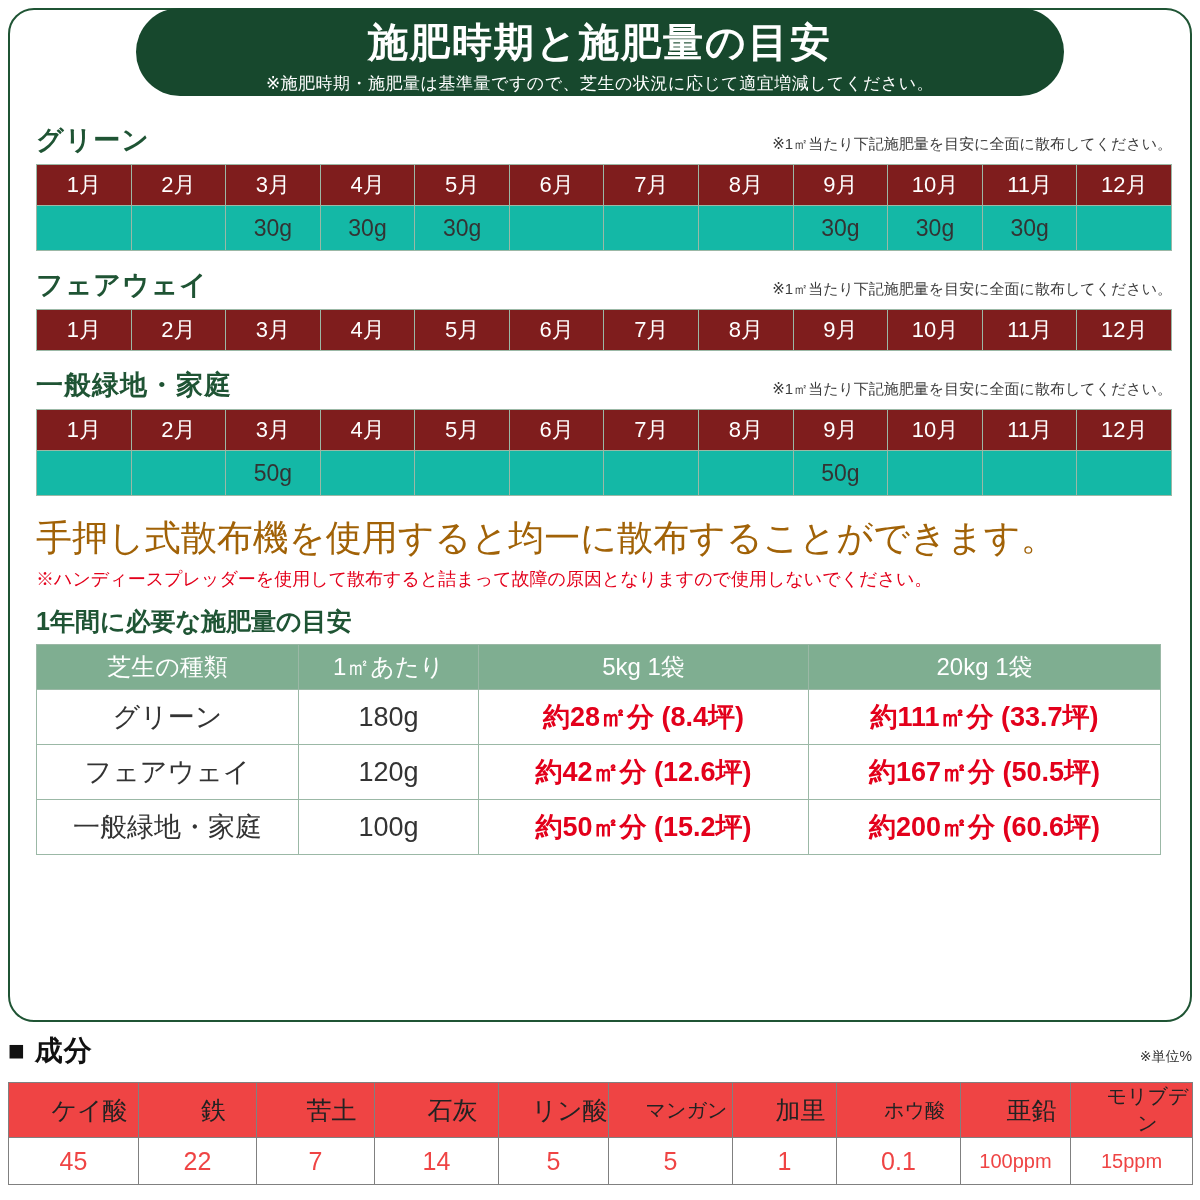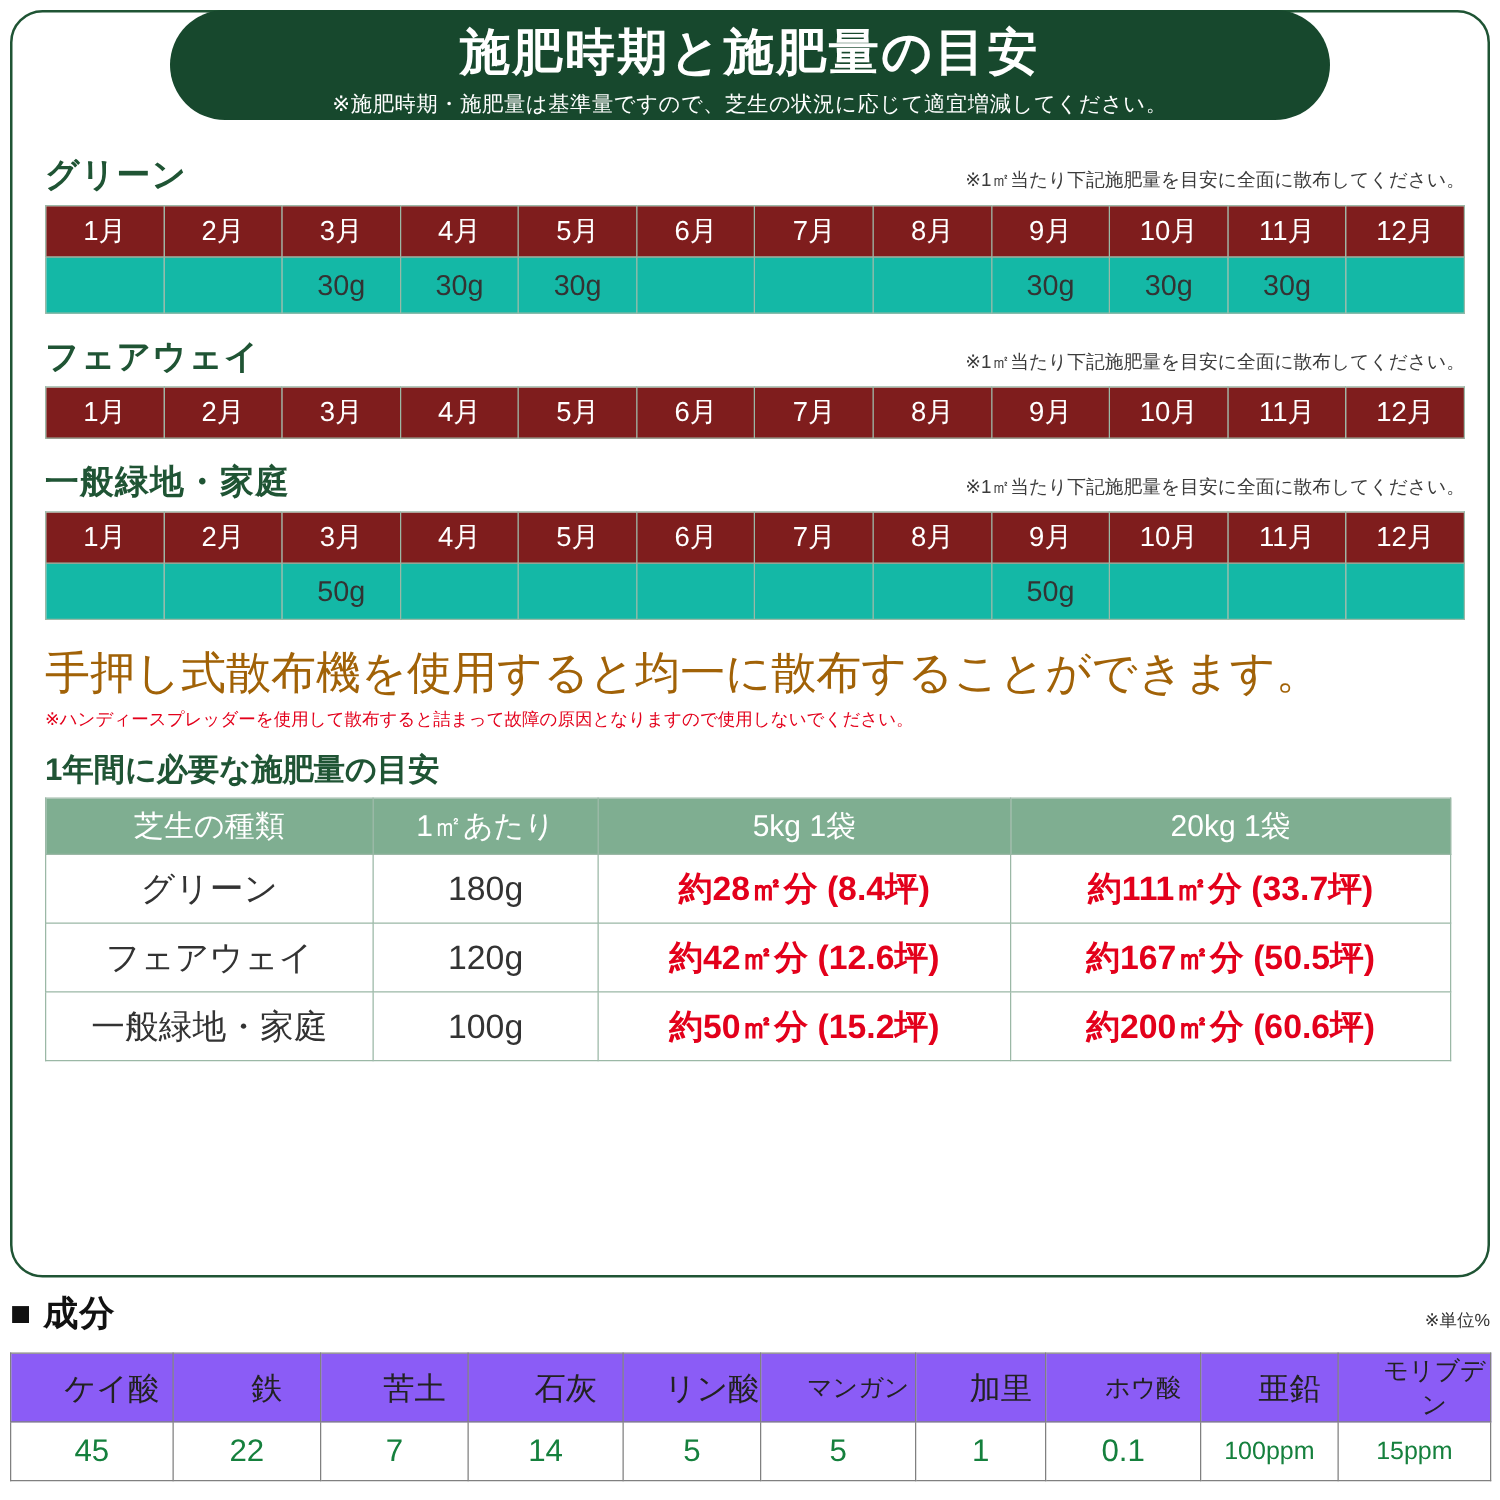--- a/index.html
+++ b/index.html
@@ -109,24 +109,25 @@
   .sec-block { margin-bottom: 16px; }
 
   
   .line-big {
     font-size: 36px;
     color: #a16207;
     margin-top: 18px;
     letter-spacing: 0px;
   }
   .line-red {
-    font-size: 14px;
+    font-size: 18px;
     color: #e3001b;
     margin-top: 4px;
     letter-spacing: 0px;
+    font-family: Liberation Mono, monospace;
   }
 
   
   .sub-title {
     font-size: 25px;
     font-weight: bold;
     color: #1f5434;
     margin-top: 14px;
     margin-bottom: 6px;
   }
@@ -188,27 +189,27 @@
   table.comp th, table.comp td {
     border: 1px solid #808080;
     text-align: center;
     padding: 0;
   }
   table.comp th {
     height: 50px;
     font-size: 25px;
     font-weight: normal;
     color: #222222;
-    background: #8b5cf6;
+    background: #ef4444;
     padding-left: 32px;
   }
   table.comp td {
     height: 46px;
     font-size: 25px;
-    color: #15803d;
+    color: #ef4444;
     background: #ffffff;
   }
   table.comp th.small, table.comp td.small { font-size: 20px; }
 </style>
 </head>
 <body>
 
 <div class="frame"></div>
 
 <div class="banner">

